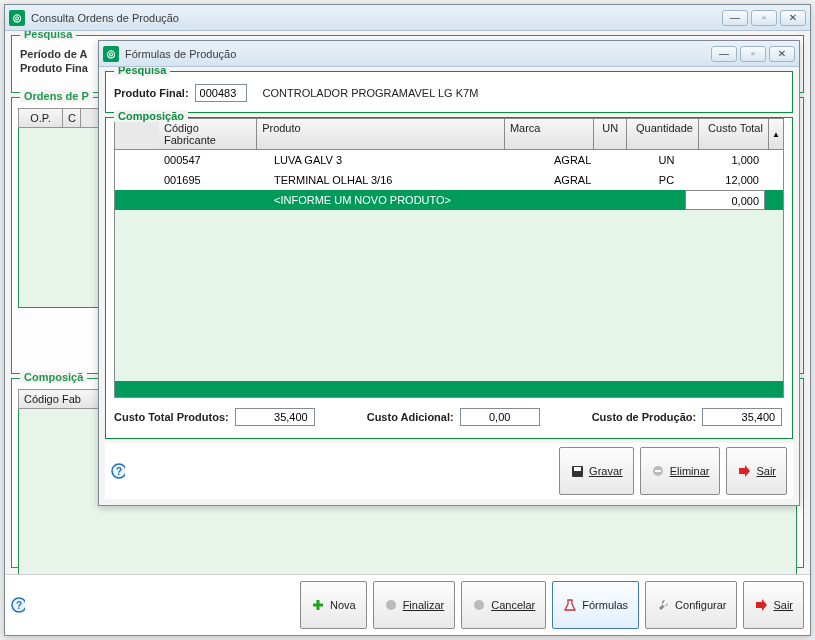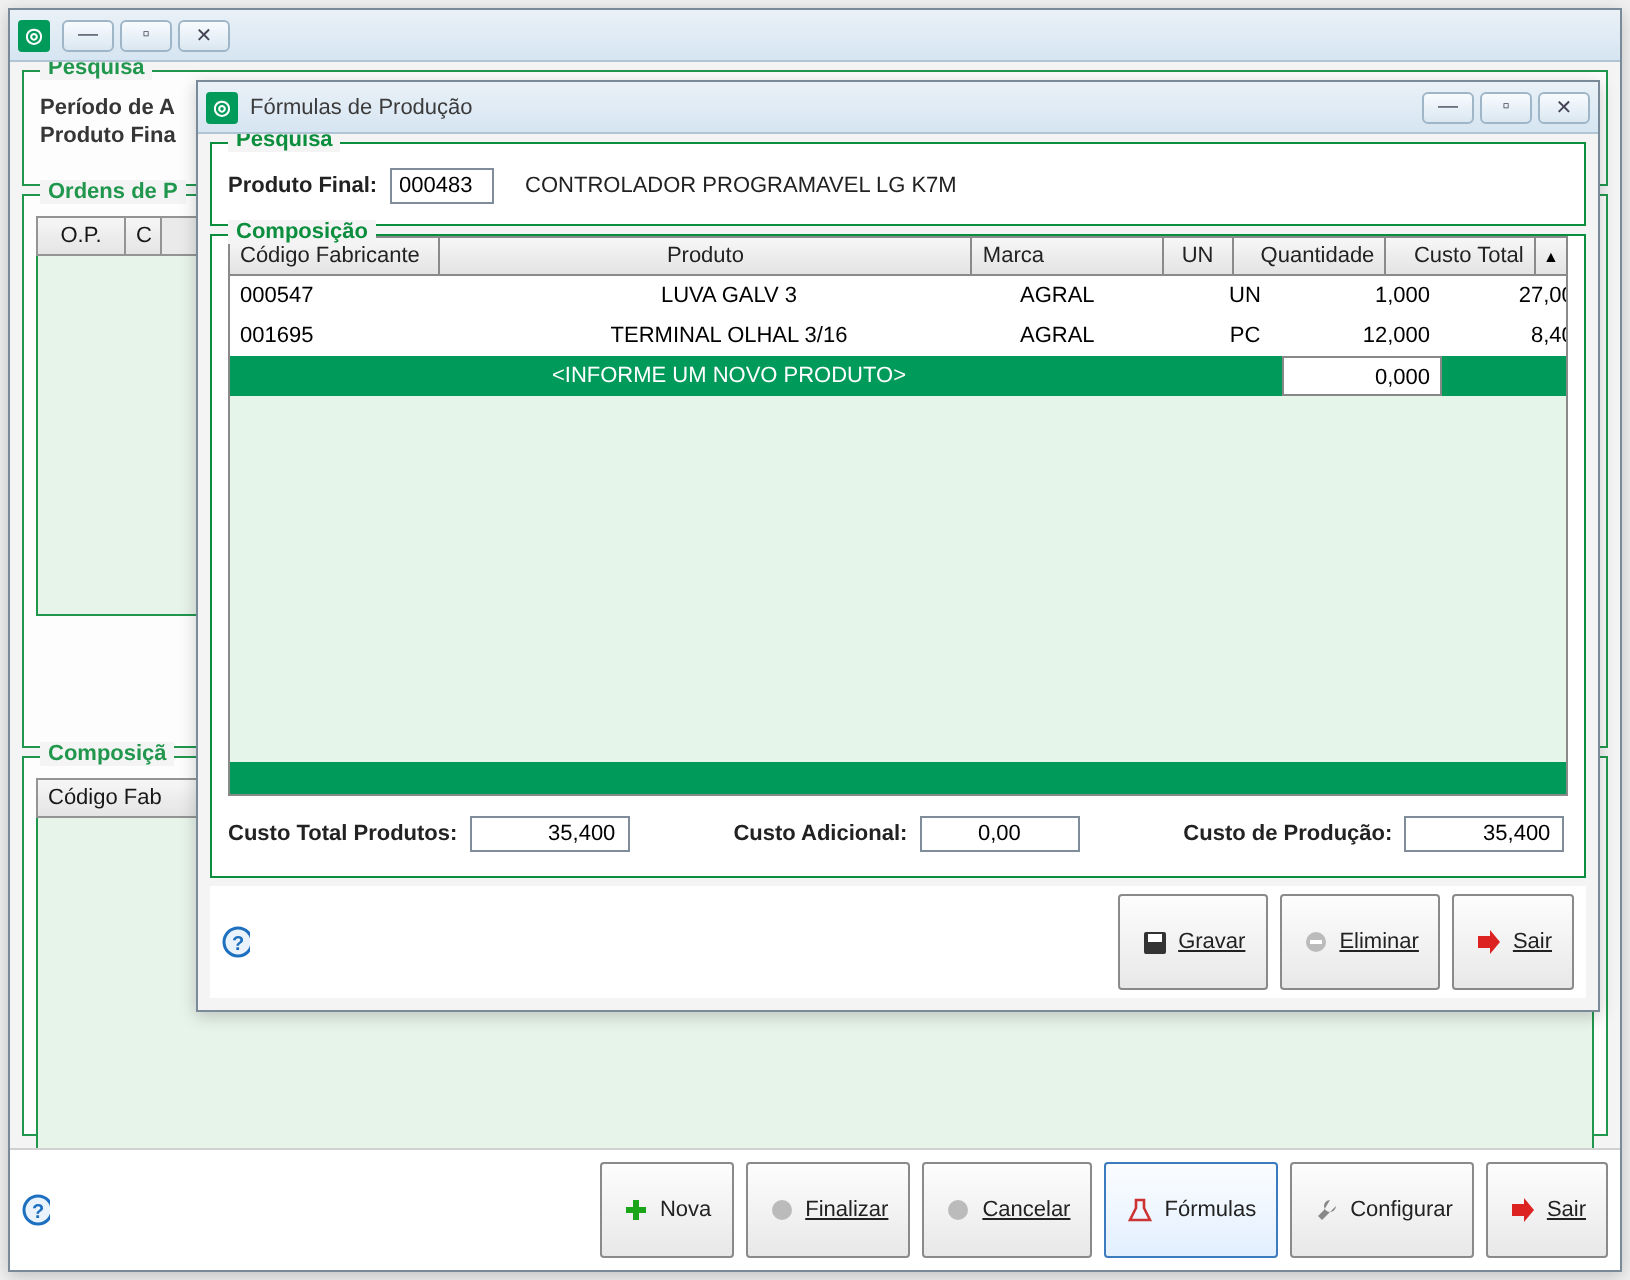--- a/index.html
+++ b/index.html
@@ -92,22 +92,22 @@
   }
   .grid-body { flex:1; position:relative; overflow:hidden; display:flex; }
   .grid-rows { flex:1; }
   .grid-row { display:flex; height:20px; line-height:20px; background:#fff; }
   .grid-row .cell { border-right:1px solid transparent; padding:0 5px; overflow:hidden; white-space:nowrap; text-overflow:ellipsis; }
   .grid-row.selected { background:#009a5a; color:#fff; }
   .grid-row.selected .cell { border-right:1px solid #009a5a;}
   .grid-footer-bar { height:16px; background:#009a5a; }
 
   
-  .c1{width:110px;}
-  .c2{width:280px;text-align:center;}
+  .c1{width:110px;margin-left:44px;}
+  .c2{width:280px;}
   .c3{width:100px;}
   .c4{width:36px; text-align:center;}
   .c5{width:80px; text-align:right;}
   .c6{width:78px; text-align:right;}
 
   
   .totals-row { display:flex; align-items:center; gap:6px; margin-top:10px; }
   .num-box {
     border:1px solid #7f8c99; background:#fff; padding:2px 6px;
     width:80px; text-align:right; height:18px;
@@ -151,20 +151,21 @@
   .spacer-green { background:#e6f5e9; flex:1; min-height:180px; border:1px solid #0b8e3d; border-top:none;}
   .main-button-bar-wrap { background:#fff; border-top:1px solid #d0d0d0; padding:6px; }
 
 </style>
 </head>
 <body>
 
 <div id="main-window" class="window">
   <div class="titlebar">
     <div class="app-icon">◎</div>
+    <div class="title">Consulta Ordens de Produção</div>
     <div class="title-controls">
       <div class="title-btn">—</div>
       <div class="title-btn">▫</div>
       <div class="title-btn">✕</div>
     </div>
   </div>
   <div class="window-body back-content">
     <div class="groupbox" style="height:58px">
       <div class="groupbox-legend">Pesquisa</div>
       <div class="field-row">

